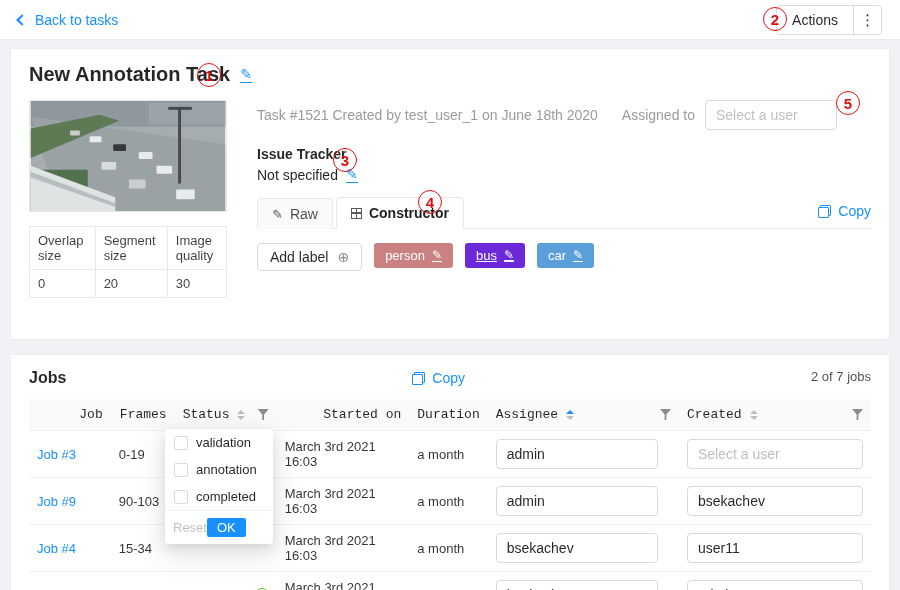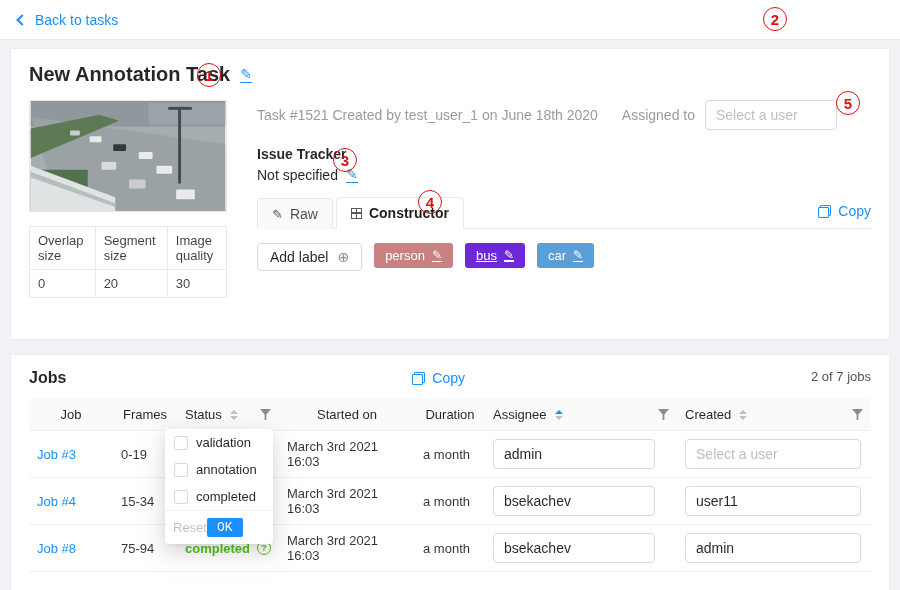--- a/index.html
+++ b/index.html
@@ -68,21 +68,21 @@
   .plus-circle { color:#8c8c8c; font-size:14px; line-height:1; }
   .chip { display:flex; align-items:center; gap:7px; color:#fff; border-radius:3px; padding:5px 11px; font-size:13px; cursor:pointer; }
   .chip .chip-pencil { font-size:12px; color:#fff; border-bottom:1px solid #fff; line-height:1; }
 
   
   .jobs-header { display:flex; gap:10px; }
   .jobs-title { font-size:16px; font-weight:700; }
   .jobs-count { margin-left:auto; font-size:13px; color:rgba(0,0,0,0.70); }
 
   .jobs-table { width:100%; border-collapse:collapse; margin-top:12px; font-size:13px; }
-  .jobs-table th { background:#fafafa; font-weight:500; color:rgba(0,0,0,0.85); padding:8px; border-bottom:1px solid #f0f0f0; text-align:center; }
+  .jobs-table th { background:#fafafa; font-weight:500; color:rgba(0,0,0,0.85); padding:8px; border-bottom:1px solid #f0f0f0; text-align:right;font-family:Liberation Mono, monospace; }
   .jobs-table td { padding:8px; border-bottom:1px solid #f0f0f0; height:41px; color:rgba(0,0,0,0.80); }
   .th-flex { display:flex; align-items:center; gap:5px; }
   .sorter { display:inline-flex; flex-direction:column; margin-left:3px; }
   .caret { width:0; height:0; border-left:4px solid transparent; border-right:4px solid transparent; }
   .caret.up { border-bottom:4px solid #bfbfbf; margin-bottom:2px; }
   .caret.down { border-top:4px solid #bfbfbf; }
   .caret.active-up { border-bottom-color:#1890ff; }
   .funnel-icon { width:11px; height:11px; background:#8c8c8c; clip-path:polygon(0 0,100% 0,58% 50%,58% 100%,42% 100%,42% 50%); margin-left:auto; cursor:pointer; }
   .job-link { color:#1890ff; cursor:pointer; }
   .status-completed { color:#52c41a; font-weight:600; display:flex; align-items:center; }
@@ -90,36 +90,42 @@
   .cell-input { width:162px; }
   .cell-input-wide { width:176px; }
 
   
   .filter-dropdown { position:absolute; left:165px; top:429px; width:108px; background:#fff; border-radius:4px; z-index:10;
     box-shadow:0 3px 6px -4px rgba(0,0,0,.12), 0 6px 16px rgba(0,0,0,.1), 0 9px 28px 8px rgba(0,0,0,.06); font-size:13px; }
   .fd-item { display:flex; align-items:center; gap:8px; padding:6px 9px; cursor:pointer; }
   .checkbox { width:14px; height:14px; border:1px solid #d9d9d9; border-radius:2px; background:#fff; flex:none; }
   .fd-footer { border-top:1px solid #f0f0f0; display:flex; justify-content:flex-start; align-items:center; padding:7px 8px; }
   .reset-btn { color:rgba(0,0,0,0.25); background:none; border:none; font-size:13px; font-family:inherit; cursor:not-allowed; }
-  .ok-btn { background:#1890ff; color:#fff; border:none; border-radius:2px; padding:2px 10px; font-size:13px; font-family:Liberation Mono, monospace; cursor:pointer; }
+  .ok-btn { background:#1890ff; color:#fff; border:none; border-radius:2px; padding:2px 10px; font-size:13px; font-family:Liberation Sans, sans-serif; cursor:pointer; }
 
   
   .anno { position:absolute; width:24px; height:24px; border:1.6px solid #e01010; border-radius:50%; color:#e01010;
     display:flex; align-items:center; justify-content:center; font-size:15px; font-weight:700; z-index:20; background:transparent; }
 </style>
 </head>
 <body>
 
 <div class="page">
 
   <header class="topbar">
     <a class="back-link">
       <span class="chevron-left"></span>
       <span>Back to tasks</span>
     </a>
+    <div class="actions-group">
+      <button class="actions-btn">Actions</button>
+      <button class="actions-more">
+          <span>⋮</span>
+        </button>
+    </div>
   </header>
 
   <section class="card task-card">
     <div class="task-title-row">
       <span class="task-title">New Annotation Task</span>
       <span class="pencil-blue">✎</span>
     </div>
 
     <div class="task-body">
       <div class="left-col">
@@ -278,20 +284,29 @@
         <tr>
           <td><a class="job-link">Job #3</a></td>
           <td>0-19</td>
           <td></td>
           <td>March 3rd 2021 16:03</td>
           <td>a month</td>
           <td><input class="ant-input cell-input" value="admin" style=""></td>
           <td><input class="ant-input cell-input-wide" placeholder="Select a user" style=""></td>
         </tr>
         <tr>
+          <td><a class="job-link">Job #9</a></td>
+          <td>90-103</td>
+          <td></td>
+          <td>March 3rd 2021 16:03</td>
+          <td>a month</td>
+          <td><input class="ant-input cell-input" value="admin" style=""></td>
+          <td><input class="ant-input cell-input-wide" value="bsekachev" style=""></td>
+        </tr>
+        <tr>
           <td><a class="job-link">Job #4</a></td>
           <td>15-34</td>
           <td></td>
           <td>March 3rd 2021 16:03</td>
           <td>a month</td>
           <td><input class="ant-input cell-input" value="bsekachev" style=""></td>
           <td><input class="ant-input cell-input-wide" value="user11" style=""></td>
         </tr>
         <tr>
           <td><a class="job-link">Job #8</a></td>

